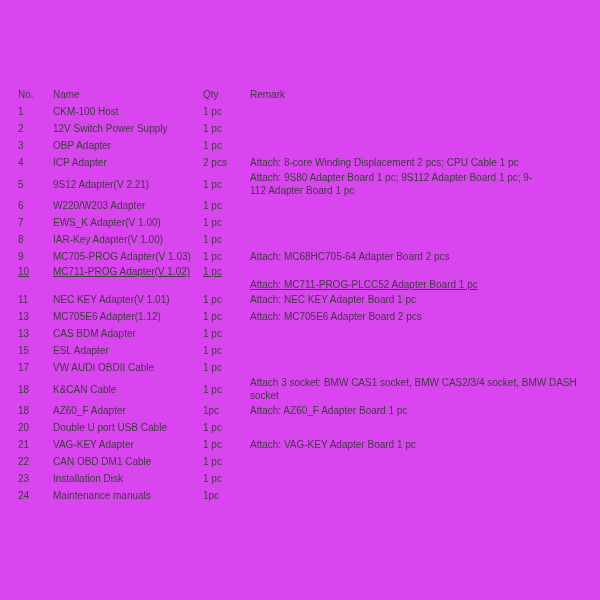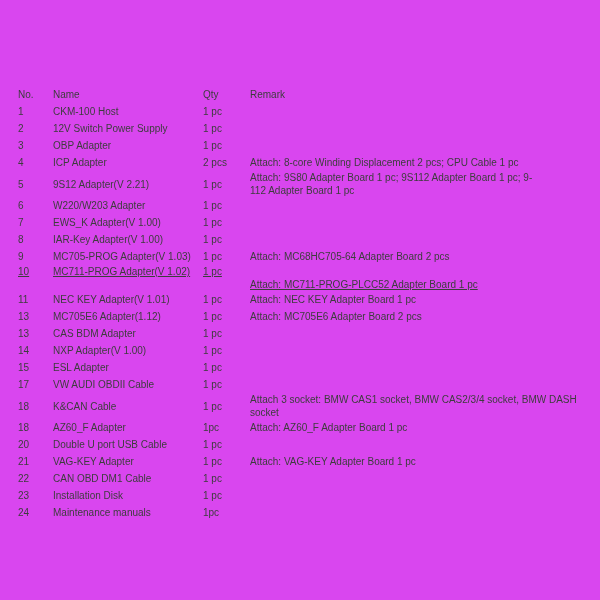--- a/index.html
+++ b/index.html
@@ -143,26 +143,20 @@
           <td class="col-qty">1 pc</td>
           <td class="col-remark">Attach: MC705E6 Adapter Board 2 pcs</td>
         </tr>
         <tr>
           <td class="col-no">13</td>
           <td class="col-name">CAS BDM Adapter</td>
           <td class="col-qty">1 pc</td>
           <td class="col-remark"></td>
         </tr>
         <tr>
-          <td class="col-no">14</td>
-          <td class="col-name">NXP Adapter(V 1.00)</td>
-          <td class="col-qty">1 pc</td>
-          <td class="col-remark"></td>
-        </tr>
-        <tr>
           <td class="col-no">15</td>
           <td class="col-name">ESL Adapter</td>
           <td class="col-qty">1 pc</td>
           <td class="col-remark"></td>
         </tr>
         <tr>
           <td class="col-no">17</td>
           <td class="col-name">VW AUDI OBDII Cable</td>
           <td class="col-qty">1 pc</td>
           <td class="col-remark"></td>

